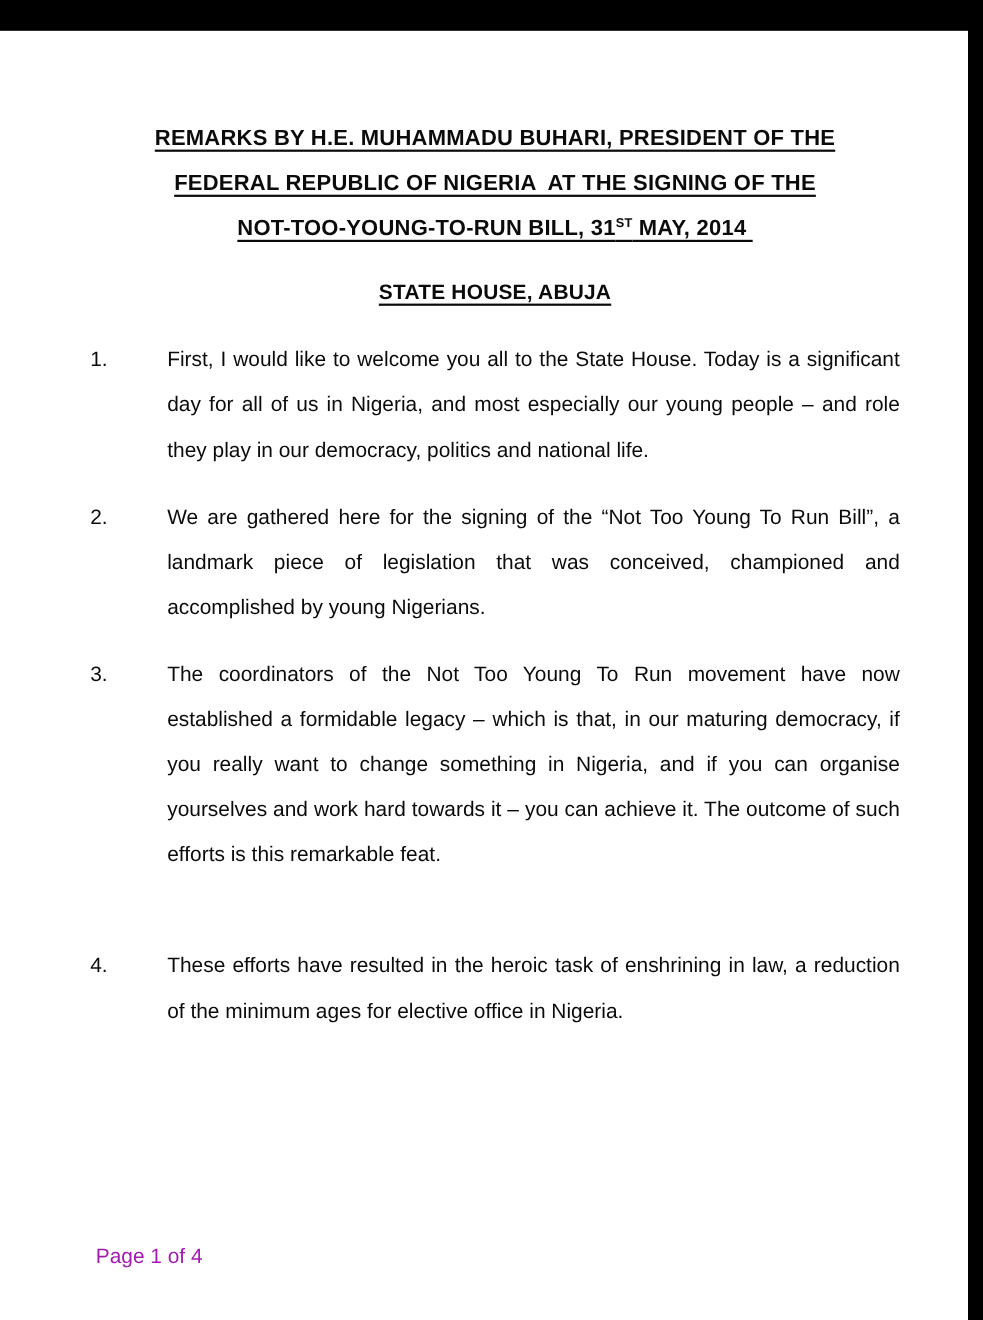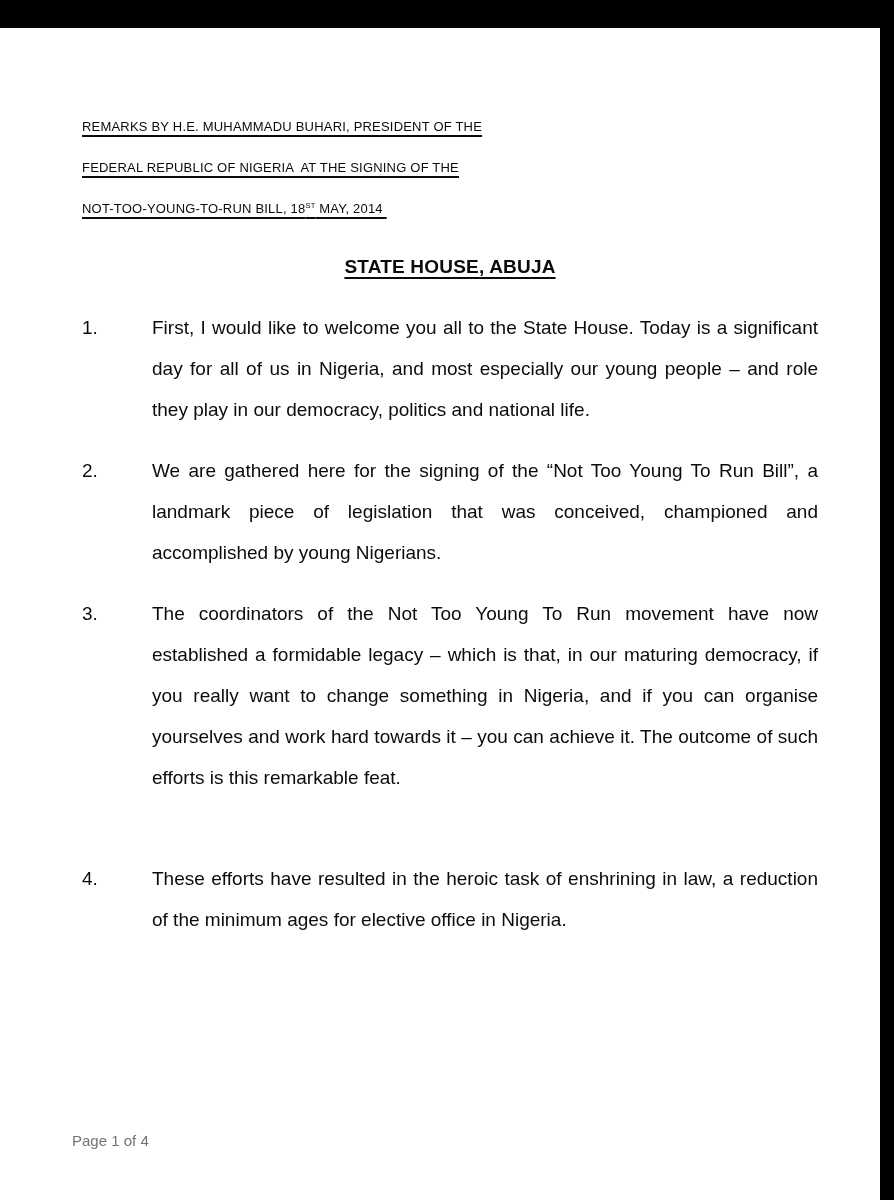--- a/index.html
+++ b/index.html
@@ -24,22 +24,23 @@
     width: 14px; height: 1200px;
     background: #000000;
   }
   .content {
     position: absolute;
     left: 82px;
     top: 106px;
     width: 736px;
   }
   .title {
-    font-size: 13px;
-    font-weight: normal;
+    font-size: 20px;
+    font-weight: bold;
+    text-align: center;
     line-height: 41px;
     letter-spacing: 0.2px;
   }
   .title-line { white-space: pre; }
   .u {
     text-decoration: underline;
     text-underline-offset: 4px;
     text-decoration-thickness: 2px;
   }
   sup {
@@ -70,37 +71,37 @@
     width: 42px;
   }
   .ptext {
     flex: 1;
     text-align: justify;
     margin-left: 28px;
   }
   .b { font-weight: normal; }
   .footer {
     position: absolute;
-    left: 72px;
+    left: 87px;
     top: 1132px;
-    font-size: 15px;
-    color: #737373;
+    font-size: 19px;
+    color: #a21caf;
   }
 </style>
 </head>
 <body>
 
 <div class="scan-bar-top"></div>
 <div class="scan-bar-right"></div>
 
 <div class="content">
   <h1 class="title" id="title-lines">
       <div class="title-line"><span class="u"><span>REMARKS BY H.E. MUHAMMADU BUHARI, PRESIDENT OF THE</span></span></div>
       <div class="title-line"><span class="u"><span>FEDERAL REPUBLIC OF NIGERIA  AT THE SIGNING OF THE</span></span></div>
-      <div class="title-line"><span class="u"><span>NOT-TOO-YOUNG-TO-RUN BILL, 18</span><sup>ST</sup><span> MAY, 2014 </span></span></div>
+      <div class="title-line"><span class="u"><span>NOT-TOO-YOUNG-TO-RUN BILL, 31</span><sup>ST</sup><span> MAY, 2014 </span></span></div>
     </h1>
   <h2 class="subtitle">
     <span class="u">STATE HOUSE, ABUJA</span>
   </h2>
   <div class="paragraphs" id="paragraphs">
       <div class="para">
         <span class="num">1.</span>
         <div class="ptext"><span>First, I would like to welcome you all to the State House. Today is a significant day for all of us in Nigeria, and most especially our young people – and role they play in our democracy, politics and national life.</span></div>
       </div>
       <div class="para">

